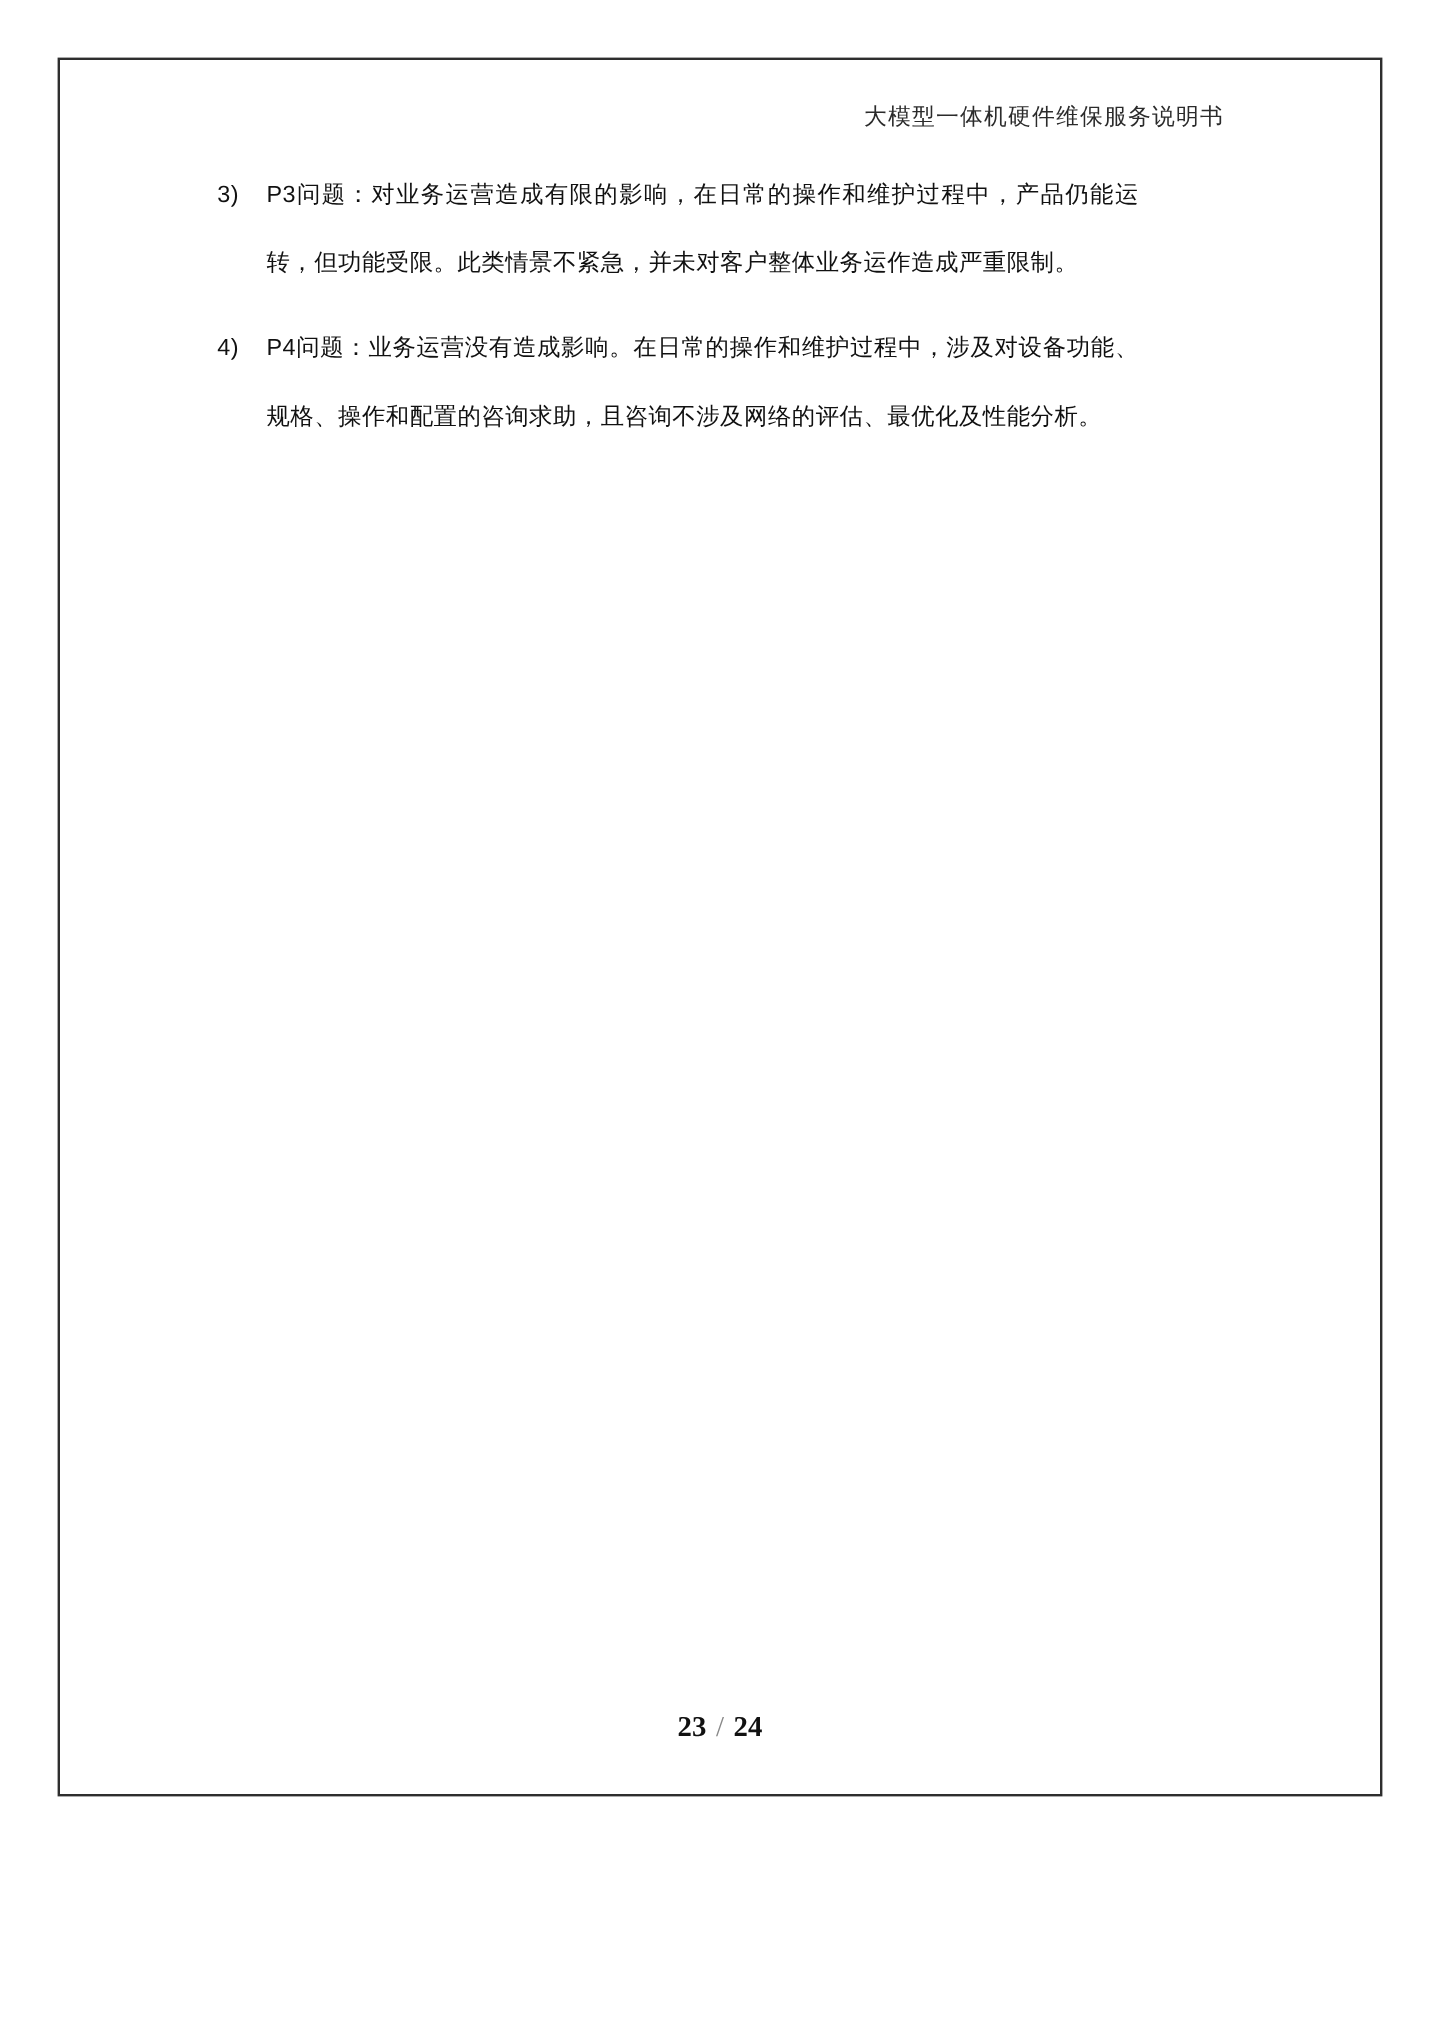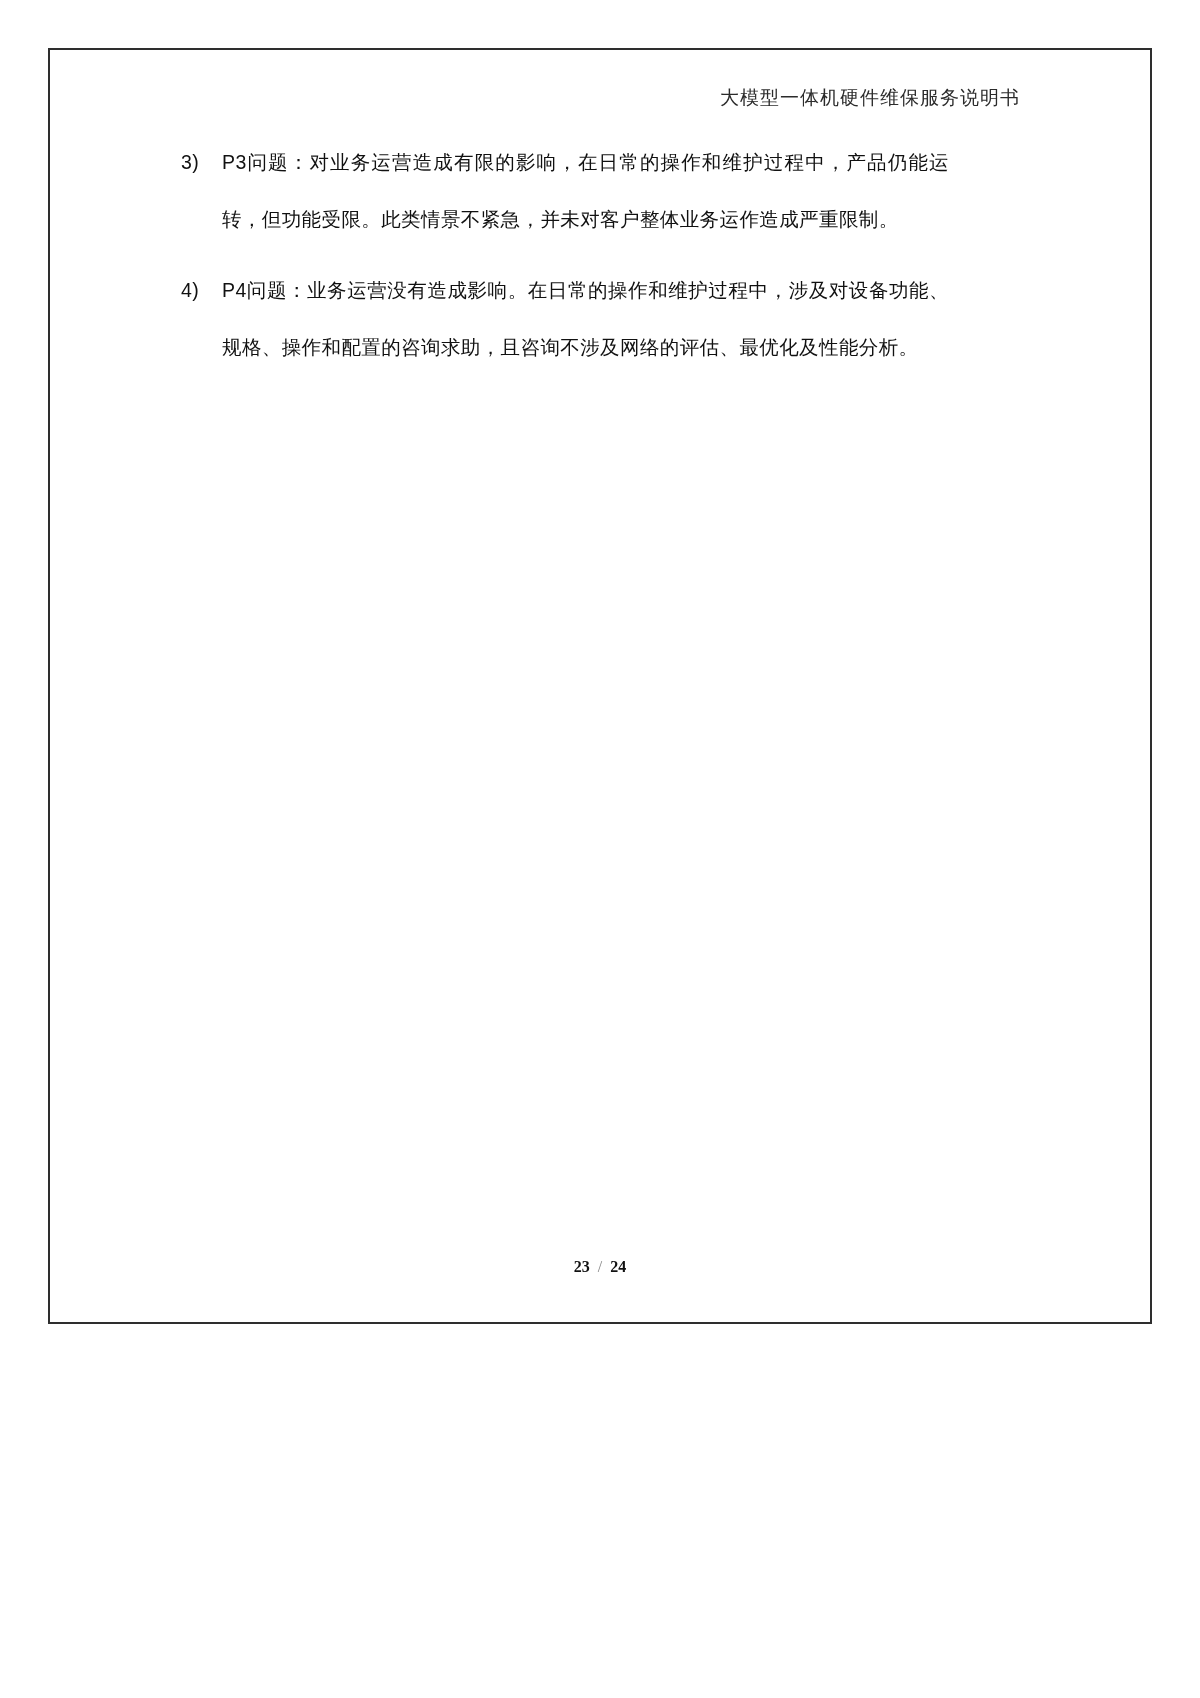--- a/index.html
+++ b/index.html
@@ -12,21 +12,21 @@
     overflow: hidden;
     position: relative;
   }
 
   
   .doc-page {
     position: absolute;
     left: 48px;
     top: 48px;
     width: 1104px;
-    height: 1276px;
+    height: 1449px;
     border: 2px solid #2e2e2e;
     background: #ffffff;
   }
 
   
   .doc-header {
     position: absolute;
     top: 36px;
     left: 0;
     right: 130px;
@@ -68,21 +68,21 @@
   }
 
   
   .doc-footer {
     position: absolute;
     bottom: 43px;
     left: 0;
     right: 0;
     text-align: center;
     font-family: "Liberation Serif", "DejaVu Serif", serif;
-    font-size: 16px;
+    font-size: 24px;
     line-height: 24px;
     color: #111111;
   }
 
   .page-num {
     font-weight: bold;
   }
 
   .page-sep {
     color: #888888;

